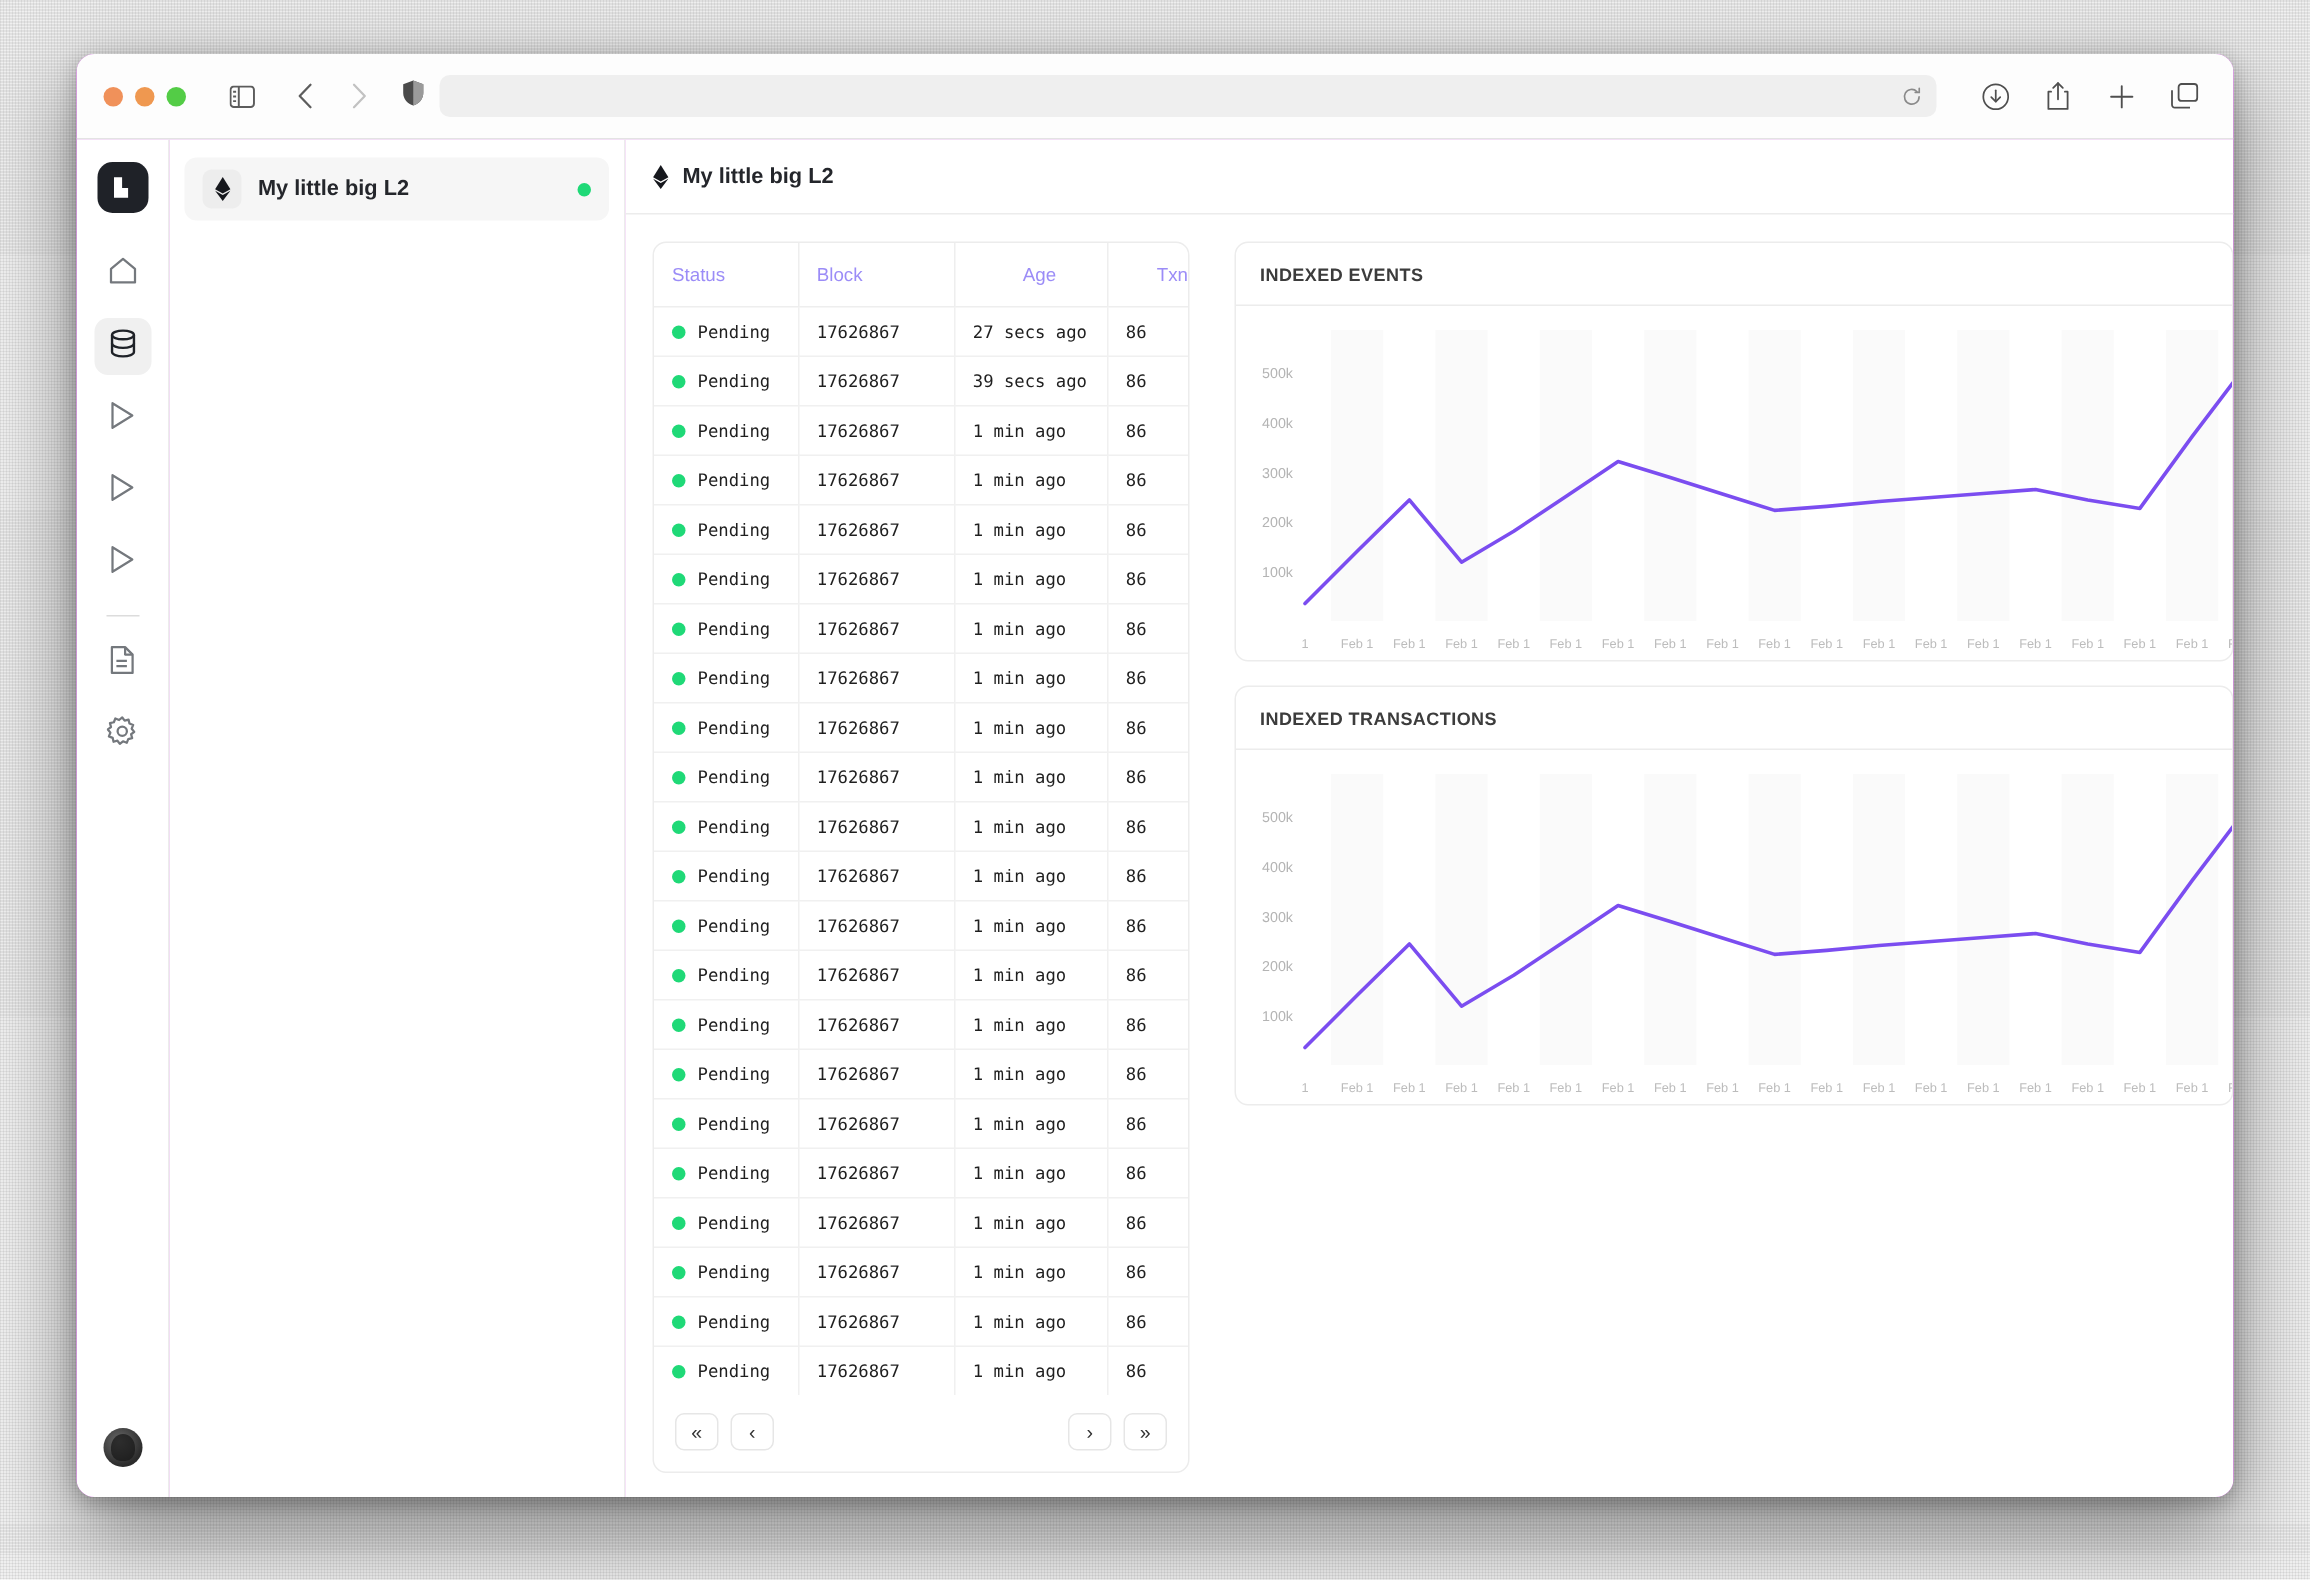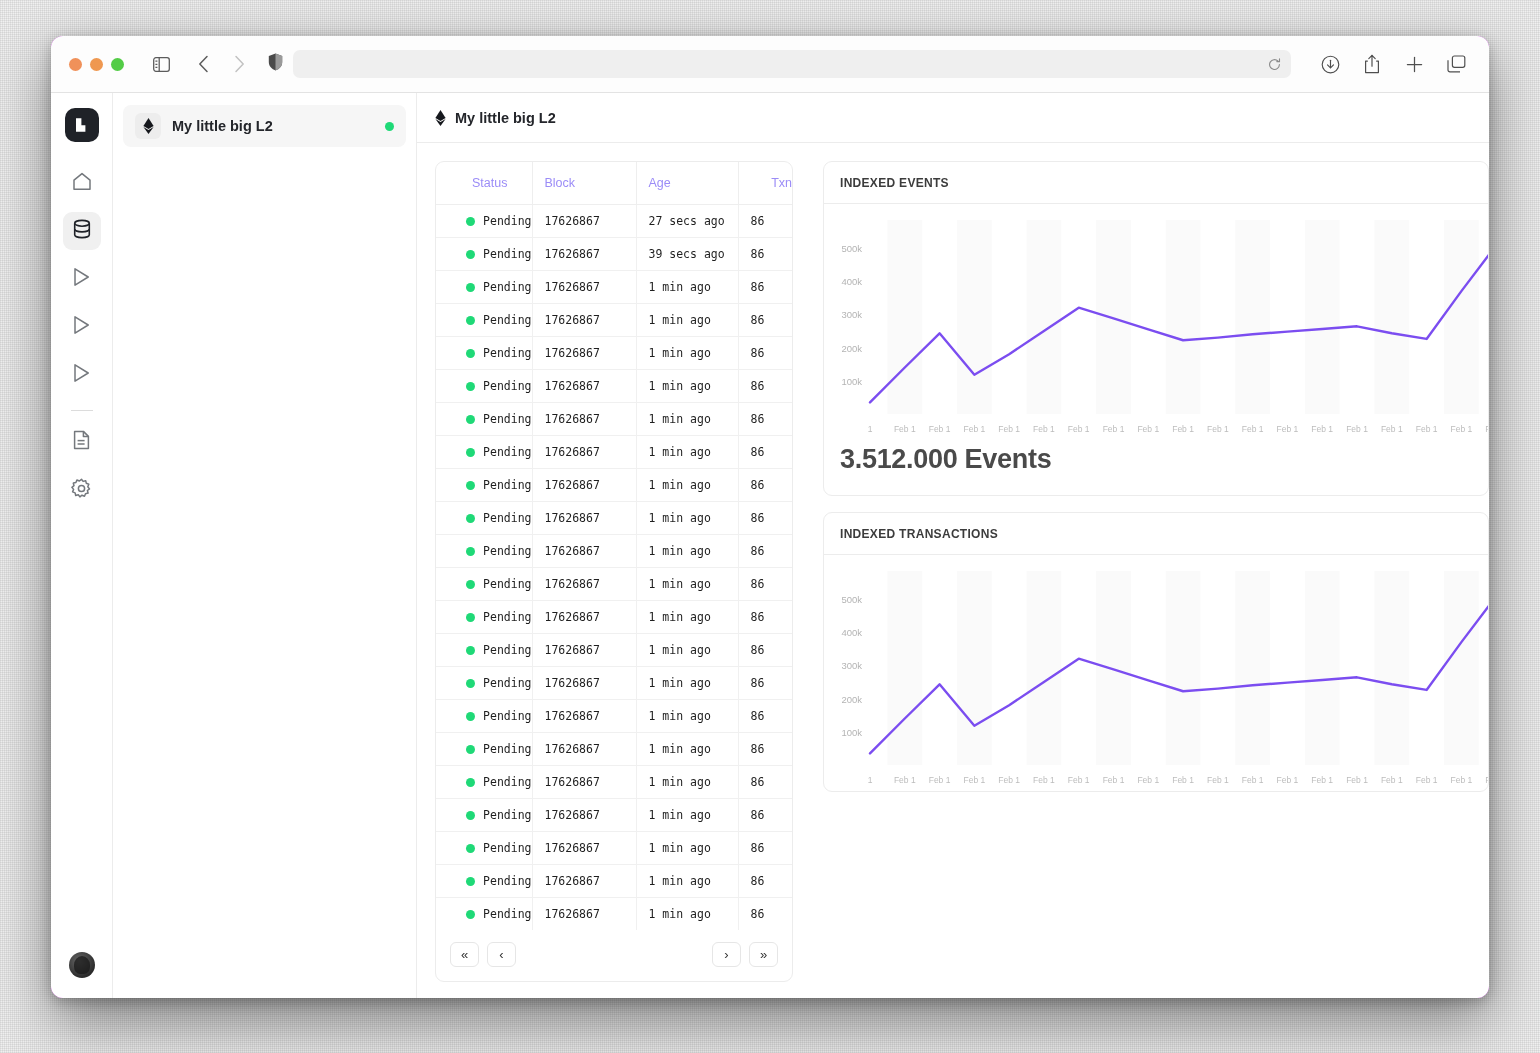--- a/index.html
+++ b/index.html
@@ -176,24 +176,24 @@
   td {
     font-family: "DejaVu Sans Mono", monospace;
     font-size: 11.5px; color: #1f1f1f;
     padding: 9px 0 9px 12px;
     border-bottom: 1px solid #f0f0f0;
     border-right: 1px solid #f0f0f0;
     white-space: nowrap;
   }
   td:last-child { border-right: none; margin-left: 33px; }
   tr:last-child td { border-bottom: none; }
-  .statuscell { display: flex; align-items: center; gap: 8px; justify-content: flex-end; }
-  .col-status { width: 96px; text-align: center; }
+  .statuscell { display: flex; align-items: center; gap: 8px; }
+  .col-status { width: 96px; }
   .col-block { width: 104px; }
-  .col-age { width: 102px; }
+  .col-age { width: 102px; text-align: center; }
   #pager {
     display: flex; align-items: center;
     justify-content: space-between;
     padding: 12px 14px 14px;
   }
   .pgroup { display: flex; gap: 8px; }
   .pbtn {
     width: 29px; height: 25px;
     border: 1px solid #e6e6e6;
     border-radius: 6px;
@@ -714,21 +714,20 @@
                   <text x="498.23404255319144" y="214" text-anchor="middle" font-size="8.5" fill="#bcbcbc" font-family="&quot;Liberation Sans&quot;, sans-serif">Feb 1</text>
                   <text x="533.0212765957447" y="214" text-anchor="middle" font-size="8.5" fill="#bcbcbc" font-family="&quot;Liberation Sans&quot;, sans-serif">Feb 1</text>
                   <text x="567.8085106382978" y="214" text-anchor="middle" font-size="8.5" fill="#bcbcbc" font-family="&quot;Liberation Sans&quot;, sans-serif">Feb 1</text>
                   <text x="602.595744680851" y="214" text-anchor="middle" font-size="8.5" fill="#bcbcbc" font-family="&quot;Liberation Sans&quot;, sans-serif">Feb 1</text>
                   <text x="637.3829787234042" y="214" text-anchor="middle" font-size="8.5" fill="#bcbcbc" font-family="&quot;Liberation Sans&quot;, sans-serif">Feb 1</text>
                   <text x="672.1702127659573" y="214" text-anchor="middle" font-size="8.5" fill="#bcbcbc" font-family="&quot;Liberation Sans&quot;, sans-serif">Feb 1</text>
                   <text x="706.9574468085106" y="214" text-anchor="middle" font-size="8.5" fill="#bcbcbc" font-family="&quot;Liberation Sans&quot;, sans-serif">Feb 1</text>
                   <polyline points="46,184.375 80.7872340425532,149.5 115.57446808510637,115.28928571428571 150.36170212765956,156.80714285714285 185.14893617021275,136.21428571428572 219.93617021276594,112.96428571428571 254.7234042553191,89.71428571428572 289.51063829787233,100.34285714285716 324.2978723404255,111.30357142857143 359.08510638297867,122.26428571428572 393.8723404255319,119.60714285714286 428.65957446808505,116.28571428571429 463.4468085106382,113.62857142857143 498.23404255319144,110.97142857142858 533.0212765957447,108.31428571428572 567.8085106382978,115.28928571428571 602.595744680851,120.93571428571428 637.3829787234042,73.10714285714286 672.1702127659573,27.271428571428572 706.9574468085106,49.85714285714286" fill="none" stroke="#7b4df0" stroke-width="2.4" stroke-linejoin="round" stroke-linecap="round"></polyline>
                 </svg>
             </div>
-            <div class="bigstat">3.512.000 Events</div>
           </div>
 
           <div class="chartcard">
             <div class="chead">INDEXED TRANSACTIONS</div>
             <div class="chartbody">
               <svg id="chart1" width="700" height="222">
                   <rect x="63.3936170212766" y="2" width="34.78723404255319" height="194" fill="#fafafa"></rect>
                   <rect x="132.96808510638297" y="2" width="34.78723404255319" height="194" fill="#fafafa"></rect>
                   <rect x="202.54255319148936" y="2" width="34.78723404255319" height="194" fill="#fafafa"></rect>
                   <rect x="272.1170212765957" y="2" width="34.78723404255319" height="194" fill="#fafafa"></rect>

